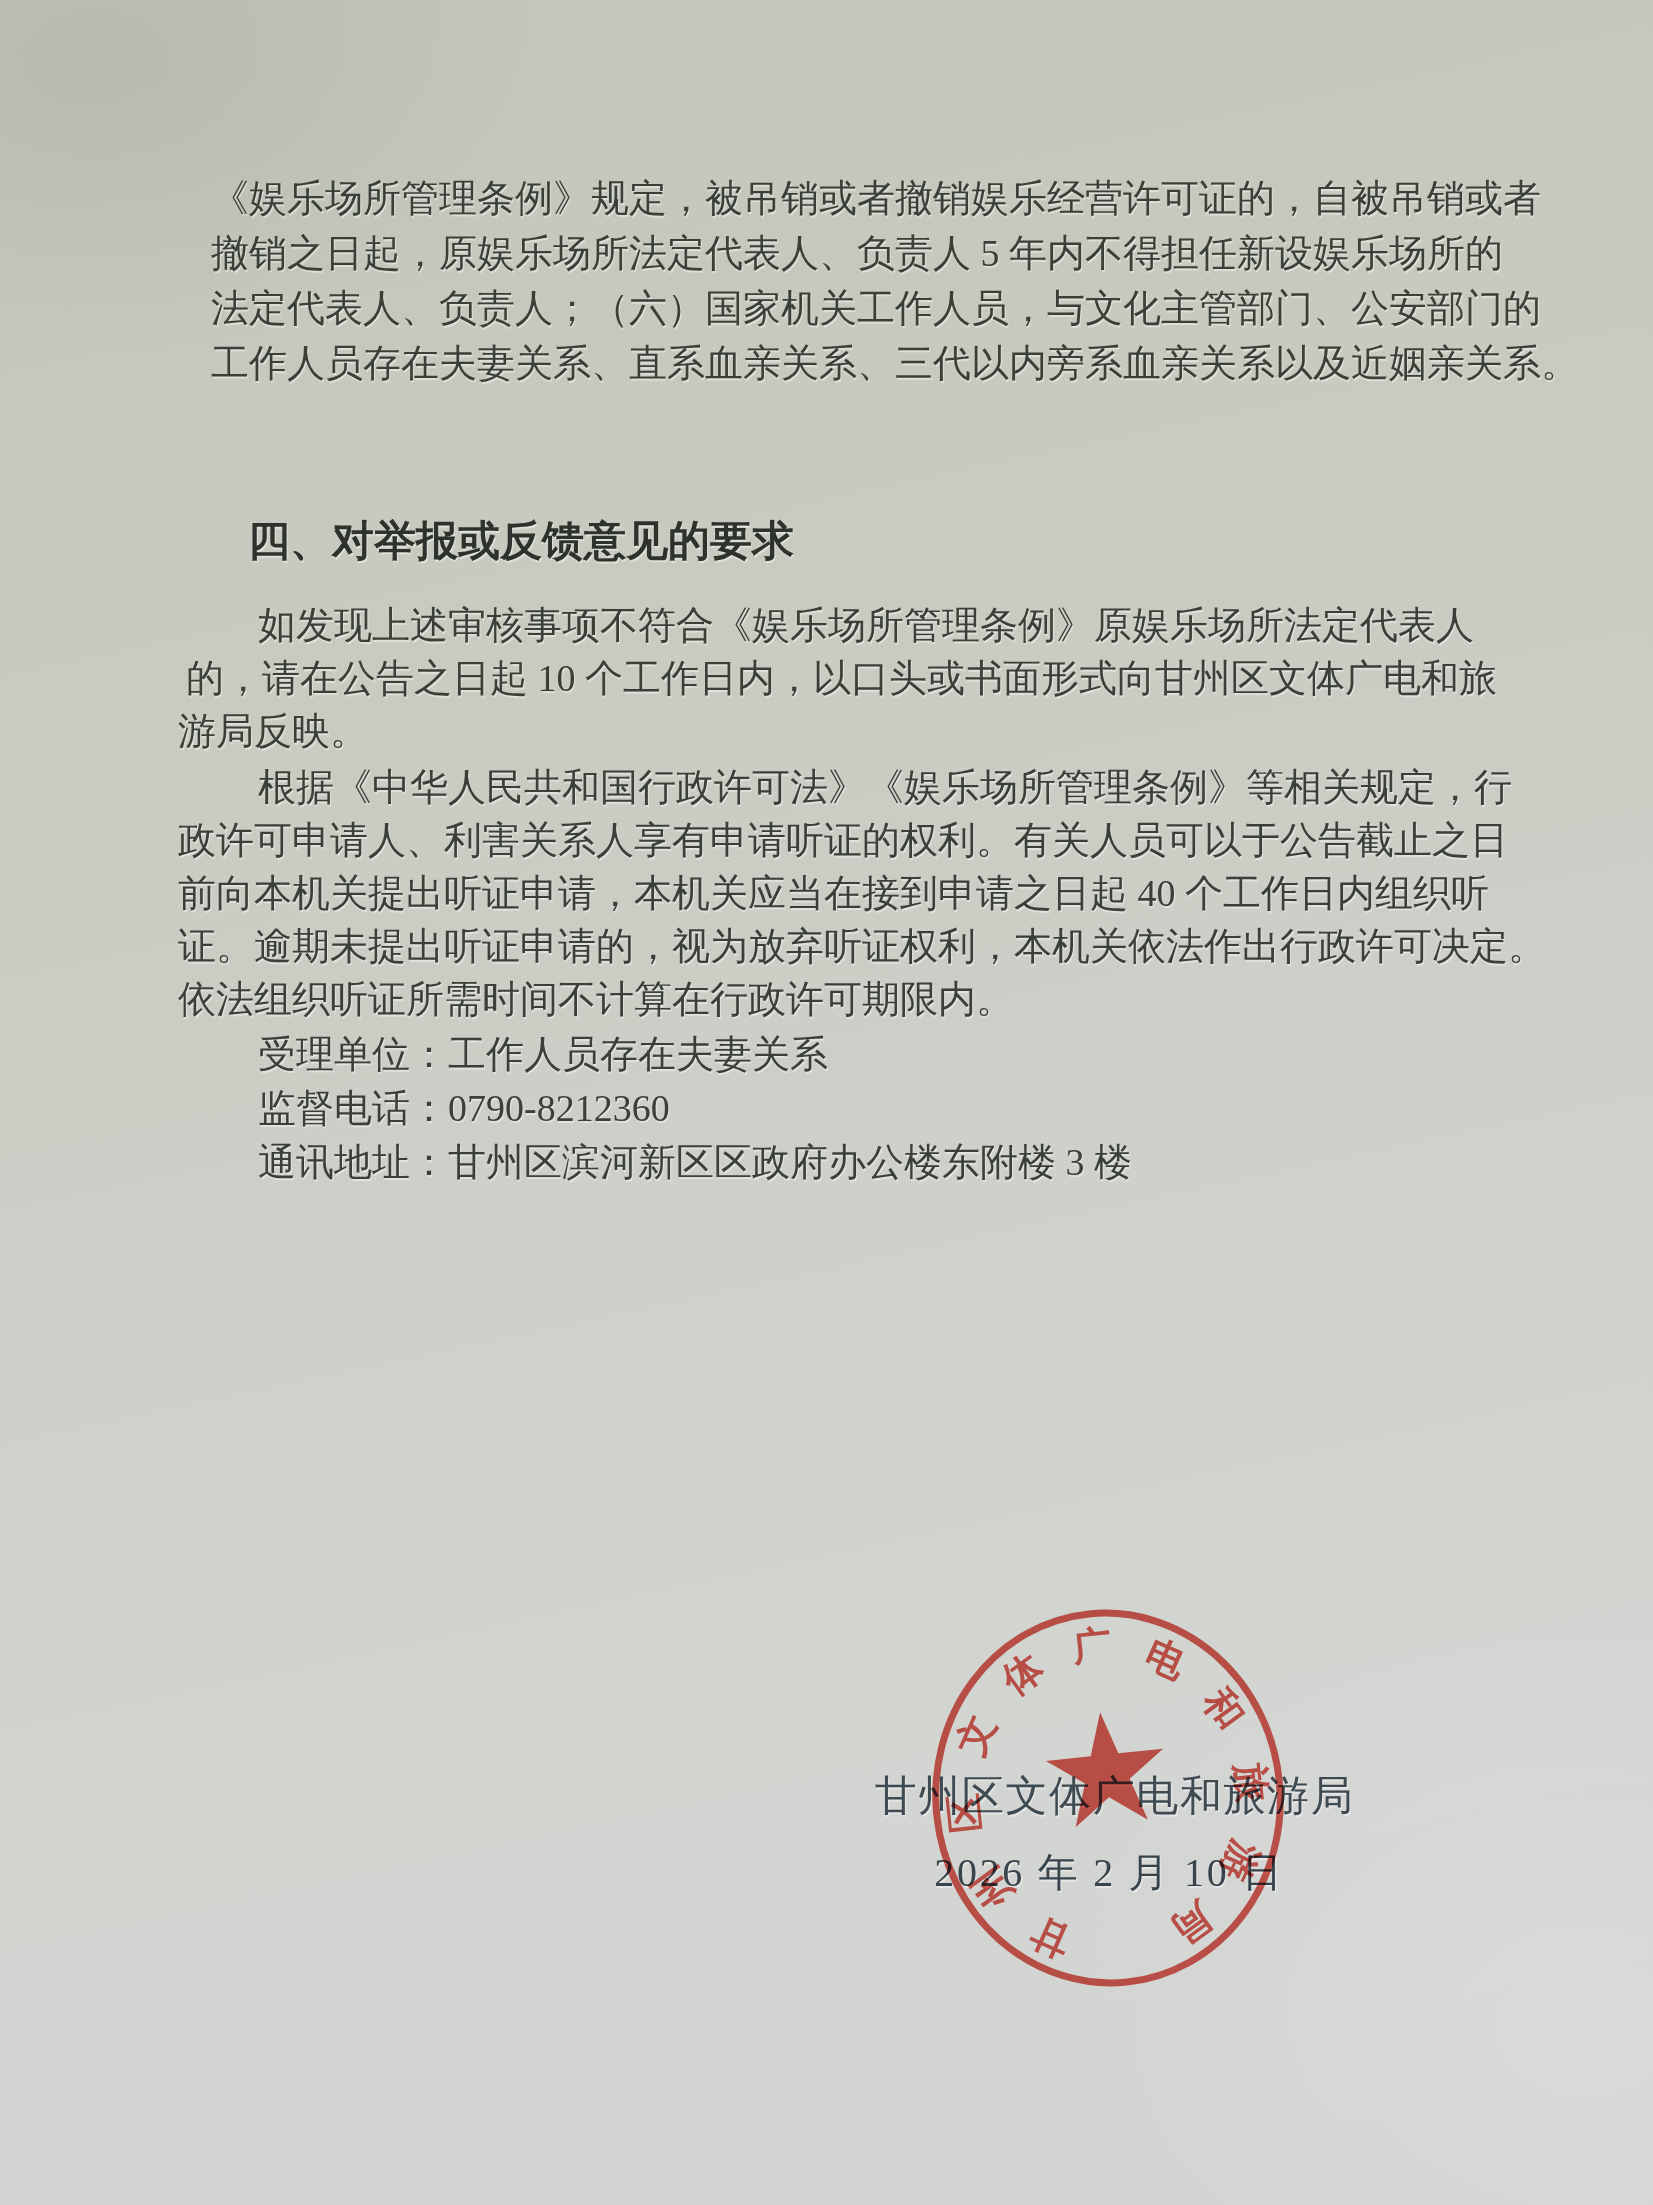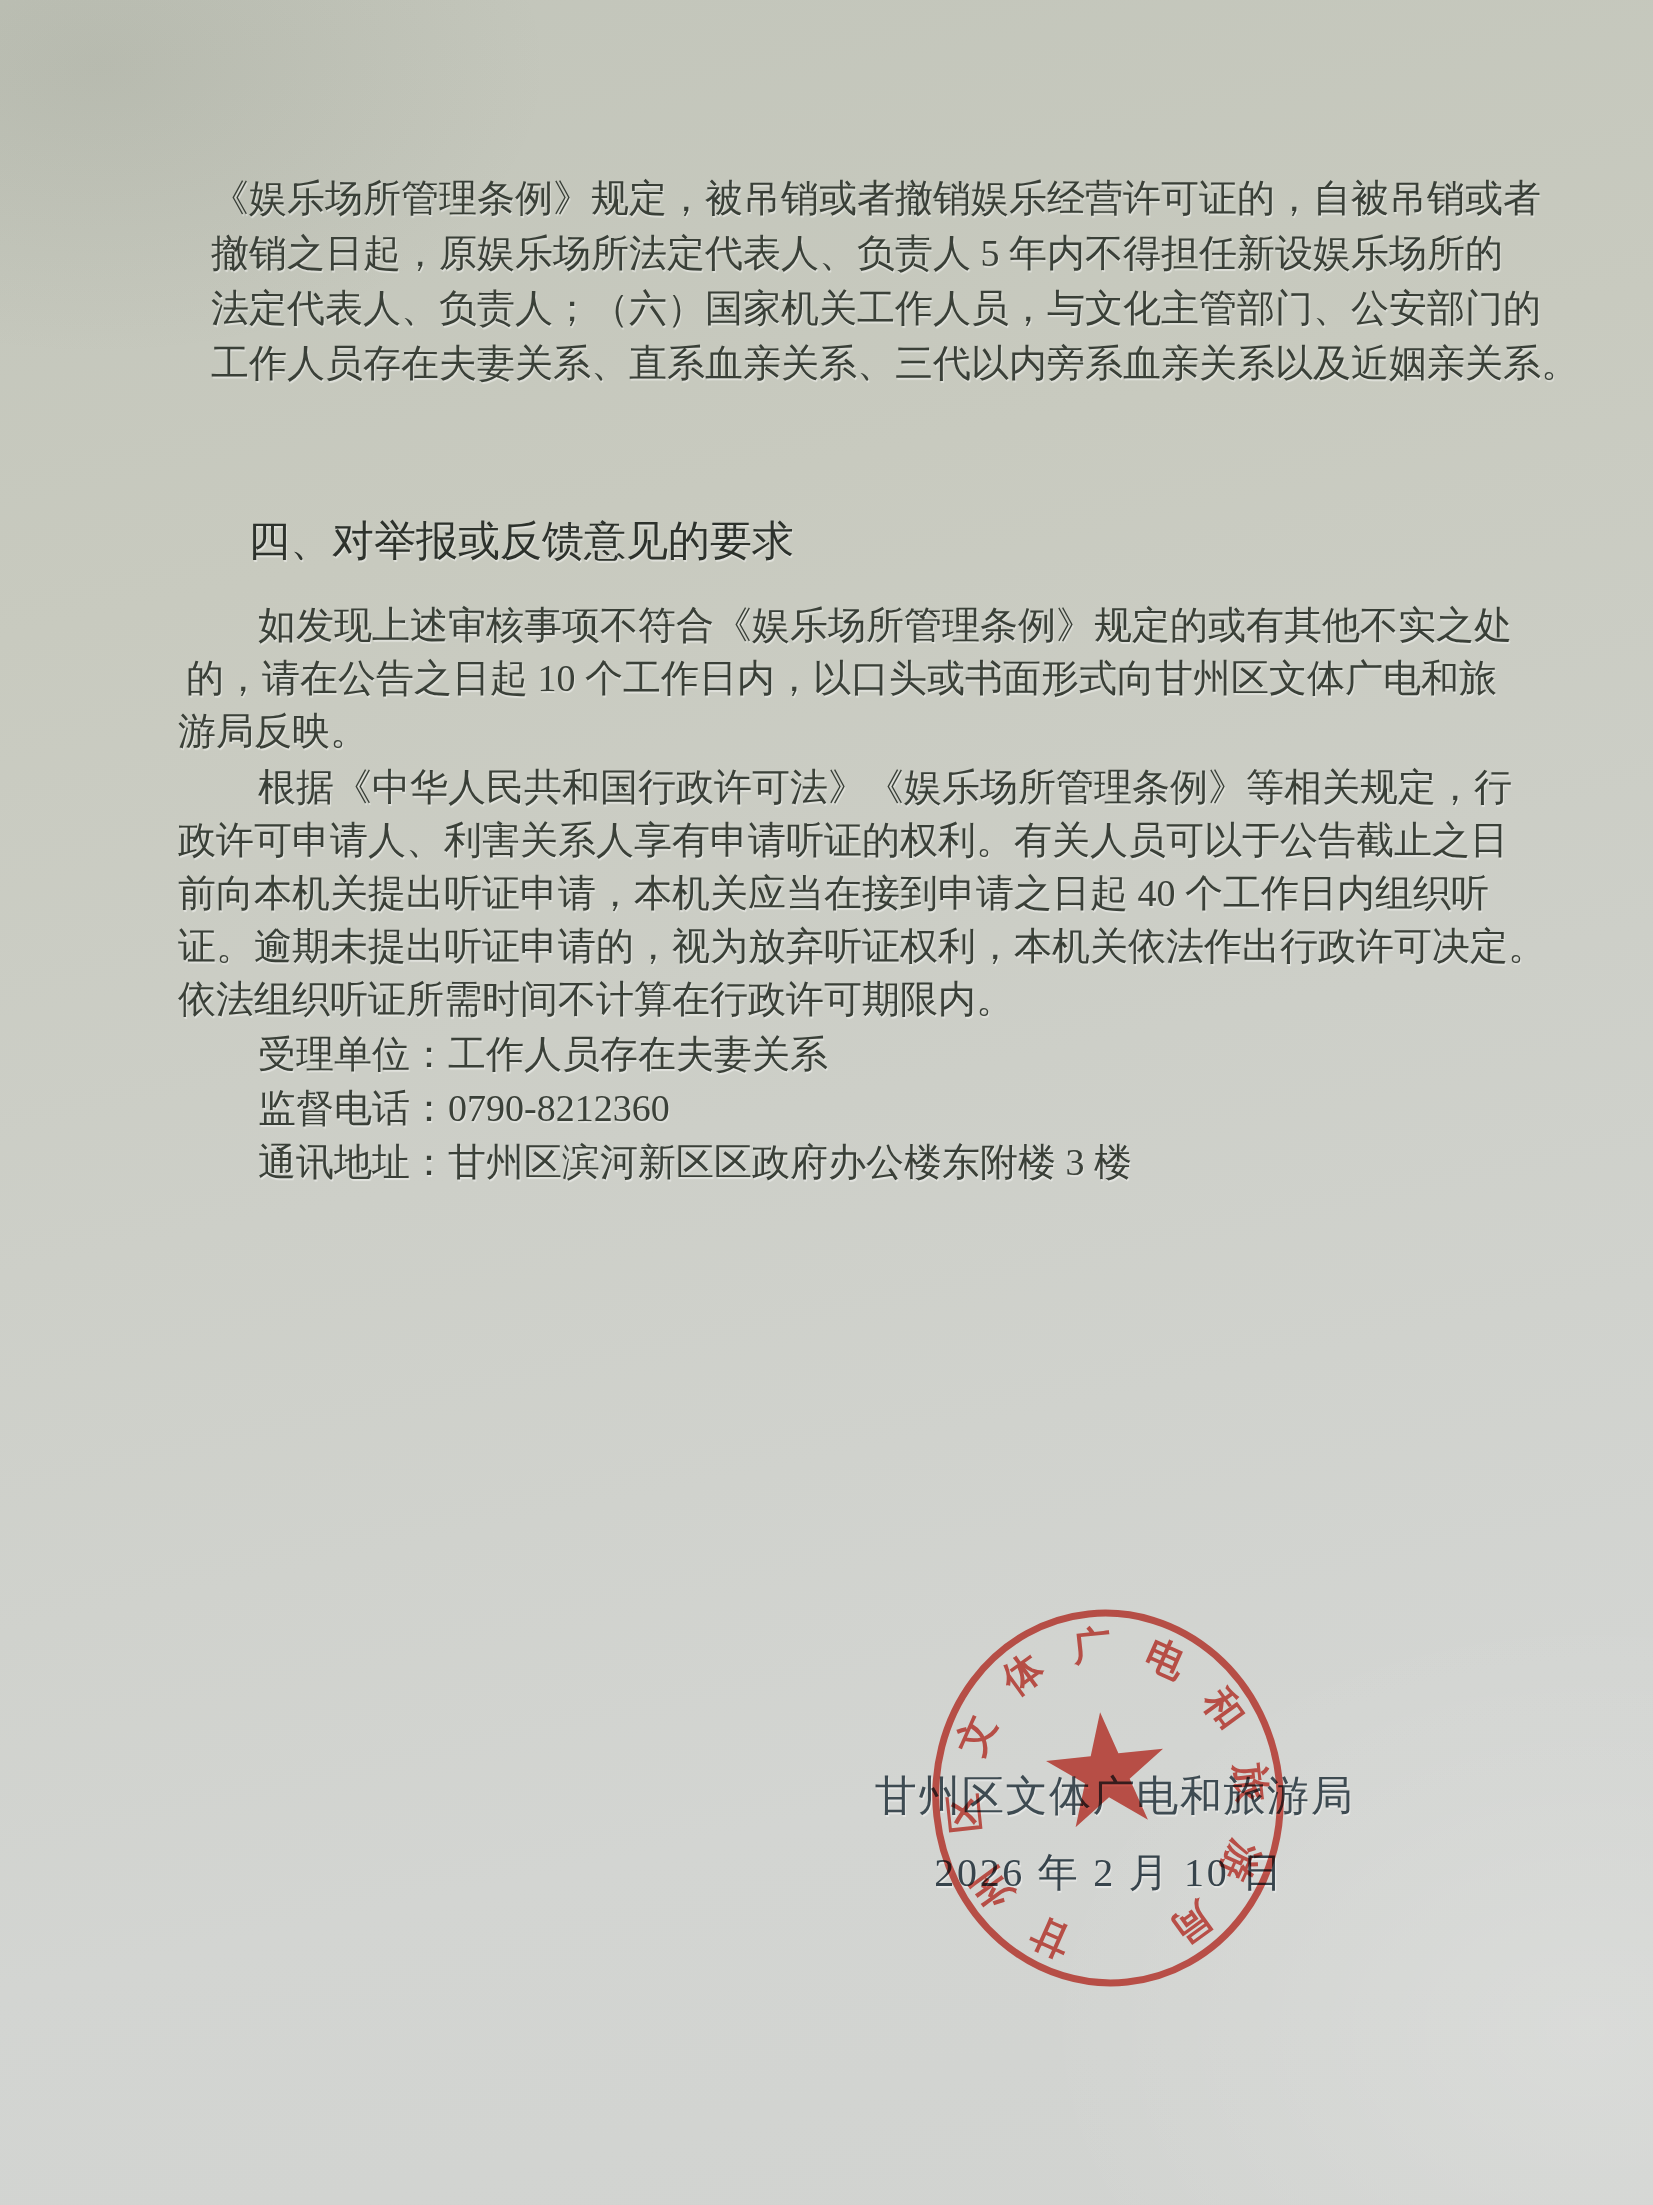--- a/index.html
+++ b/index.html
@@ -21,21 +21,21 @@
   .tline{
     white-space:pre;
     text-shadow:1.1px 1.6px 1.1px rgba(255,255,255,0.45);
   }
   .block{position:absolute;}
   .body-text{font-size:38px;line-height:55px;margin-left:36px;}
   .body-text2{font-size:38px;line-height:53px;}
   .indent{ text-indent:80px; }
   .heading{
     font-family:"Liberation Sans","DejaVu Sans",sans-serif;
-    font-weight:normal;font-size:42px;line-height:50px;color:#2d322c;
+    font-weight:bold;font-size:42px;line-height:50px;color:#2d322c;
     text-shadow:1.1px 1.6px 1.1px rgba(255,255,255,0.4);
   }
   .contacts{font-size:38px;line-height:54px;}
   .sig{
     font-size:42px;line-height:54px;color:#3e4b52;text-align:center;
     letter-spacing:1.6px;text-shadow:0.5px 1.1px 1.1px rgba(255,255,255,0.4);
   }
   .sigdate{
     font-size:40px;letter-spacing:2.7px;color:#37444c;
   }
@@ -60,21 +60,21 @@
     <div class="tline">撤销之日起，原娱乐场所法定代表人、负责人 5 年内不得担任新设娱乐场所的</div>
     <div class="tline">法定代表人、负责人；（六）国家机关工作人员，与文化主管部门、公安部门的</div>
     <div class="tline">工作人员存在夫妻关系、直系血亲关系、三代以内旁系血亲关系以及近姻亲关系。</div>
   </div>
 
   <div class="block heading" style="left:248px;top:516px;">
     <span class="tline">四、对举报或反馈意见的要求</span>
   </div>
 
   <div class="block body-text2 indent" style="left:178px;top:599px;width:1378px;">
-    <div class="tline" style="text-indent:80px;">如发现上述审核事项不符合《娱乐场所管理条例》规定的或有其他不实之处</div>
+    <div class="tline" style="text-indent:80px;">如发现上述审核事项不符合《娱乐场所管理条例》原娱乐场所法定代表人</div>
     <div class="tline" style="text-indent:0;margin-left:8px;">的，请在公告之日起 10 个工作日内，以口头或书面形式向甘州区文体广电和旅</div>
     <div class="tline" style="text-indent:0;">游局反映。</div>
   </div>
 
   <div class="block body-text2" style="left:178px;top:761px;width:1378px;">
     <div class="tline" style="text-indent:80px;">根据《中华人民共和国行政许可法》《娱乐场所管理条例》等相关规定，行</div>
     <div class="tline">政许可申请人、利害关系人享有申请听证的权利。有关人员可以于公告截止之日</div>
     <div class="tline">前向本机关提出听证申请，本机关应当在接到申请之日起 40 个工作日内组织听</div>
     <div class="tline">证。逾期未提出听证申请的，视为放弃听证权利，本机关依法作出行政许可决定。</div>
     <div class="tline">依法组织听证所需时间不计算在行政许可期限内。</div>

